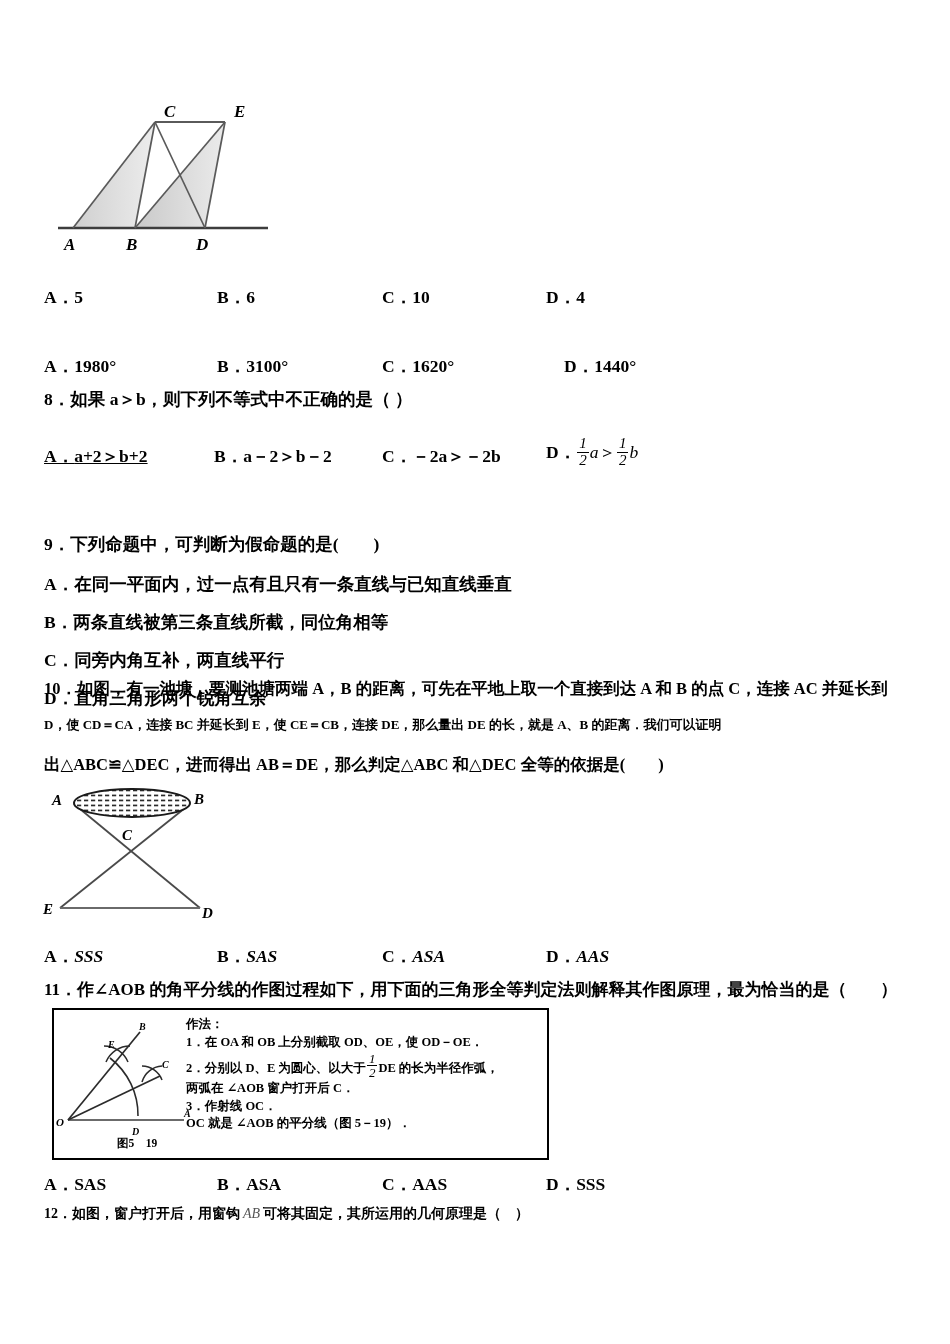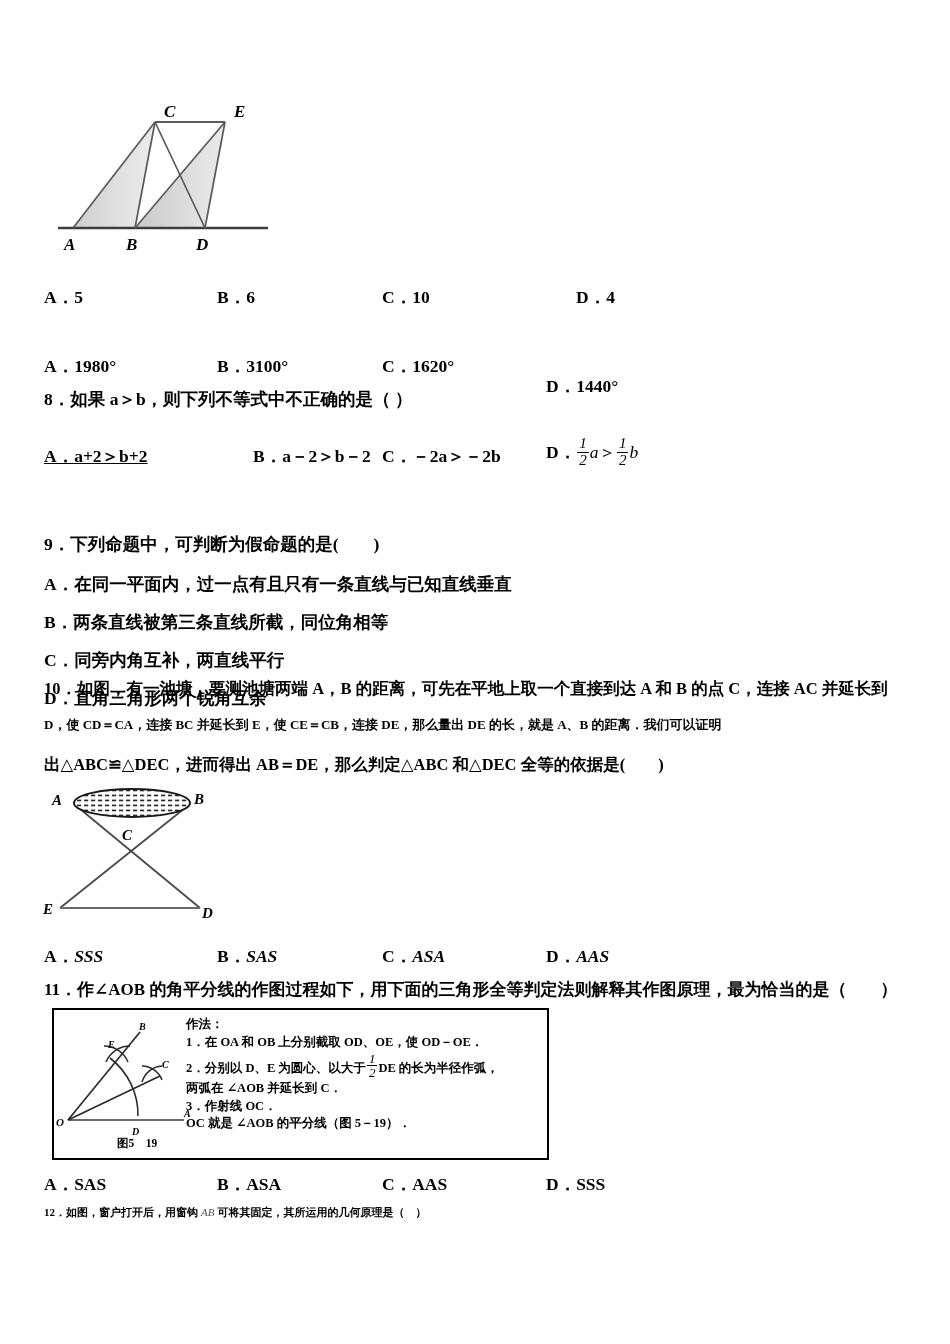--- a/index.html
+++ b/index.html
@@ -185,48 +185,48 @@
   <div class="opt-row" style="top:285px;">
     <span class="opt" style="left:0px;">
       <span class="opt-label">A．</span><span class="opt-val">5</span>
     </span>
     <span class="opt" style="left:173px;">
       <span class="opt-label">B．</span><span class="opt-val">6</span>
     </span>
     <span class="opt" style="left:338px;">
       <span class="opt-label">C．</span><span class="opt-val">10</span>
     </span>
-    <span class="opt" style="left:532px;">
+    <span class="opt" style="left:502px;">
       <span class="opt-label">D．</span><span class="opt-val">4</span>
     </span>
   </div>
 
   <div class="opt-row" style="top:354px;">
     <span class="opt" style="left:0px;">
       <span class="opt-label">A．</span><span class="opt-val">1980°</span>
     </span>
     <span class="opt" style="left:173px;">
       <span class="opt-label">B．</span><span class="opt-val">3100°</span>
     </span>
     <span class="opt" style="left:338px;">
       <span class="opt-label">C．</span><span class="opt-val">1620°</span>
     </span>
-    <span class="opt" style="left:502px;margin-top:20px;">
+    <span class="opt" style="left:520px;">
       <span class="opt-label">D．</span><span class="opt-val">1440°</span>
     </span>
   </div>
 
   <div class="qnum-line" style="left:44px; top:387px;">
     <span>8．</span><span>如果 a＞b，则下列不等式中不正确的是（ ）</span>
   </div>
   <div class="opt-row" style="top:444px;">
     <span class="opt" style="left:0px;text-decoration:underline;">
       <span class="opt-label">A．</span><span class="opt-val">a+2＞b+2</span>
     </span>
-    <span class="opt" style="left:170px;margin-left:39px;">
+    <span class="opt" style="left:170px;">
       <span class="opt-label">B．</span><span class="opt-val">a－2＞b－2</span>
     </span>
     <span class="opt" style="left:338px;">
       <span class="opt-label">C．</span><span class="opt-val">－2a＞－2b</span>
     </span>
     <span class="opt" style="left:502px; top:-8px;">
       <span class="opt-label">D．</span><span class="frac"><span class="num">1</span><span class="den">2</span></span><span class="ital" style="font-weight:400;">a</span><span style="font-weight:400;">＞</span><span class="frac"><span class="num">1</span><span class="den">2</span></span><span class="ital" style="font-weight:400;">b</span>
     </span>
   </div>
 
@@ -327,38 +327,38 @@
       </svg>
       <div class="fig-caption" style="left:40px; top:118px;margin-left:21px;">图5　19</div>
     </div>
 
     <div class="box-right">
       <div class="step">作法：</div>
       <div class="step">1．在 OA 和 OB 上分别截取 OD、OE，使 OD－OE．</div>
       <div class="step">
         <span>2．分别以 D、E 为圆心、以大于</span><span class="frac frac-inline"><span class="num">1</span><span class="den">2</span></span><span>DE 的长为半径作弧，</span>
       </div>
-      <div class="step">两弧在 ∠AOB 并延长到 C．</div>
+      <div class="step">两弧在 ∠AOB 窗户打开后 C．</div>
       <div class="step">3．作射线 OC．</div>
       <div class="step">OC 就是 ∠AOB 的平分线（图 5－19）．</div>
     </div>
   </div>
 
   <div class="opt-row" style="top:1172px;">
     <span class="opt" style="left:0px;">
       <span class="opt-label">A．</span><span class="opt-val">SAS</span>
     </span>
     <span class="opt" style="left:173px;">
       <span class="opt-label">B．</span><span class="opt-val">ASA</span>
     </span>
     <span class="opt" style="left:338px;">
       <span class="opt-label">C．</span><span class="opt-val">AAS</span>
     </span>
     <span class="opt" style="left:502px;">
       <span class="opt-label">D．</span><span class="opt-val">SSS</span>
     </span>
   </div>
 
-  <div class="qnum-line" style="left:44px; top:1205px; font-size:11px;font-family:Liberation Serif, serif;">
+  <div class="qnum-line" style="left:44px; top:1205px; font-size:14px;font-family:Liberation Serif, serif;">
     <span>12．</span><span>如图，窗户打开后，用窗钩</span><span class="ital" style="font-weight:400; color:#555; padding:0 3px;">AB</span><span>可将其固定，其所运用的几何原理是（　）</span>
   </div>
 
 </div>
 
 </body></html>

